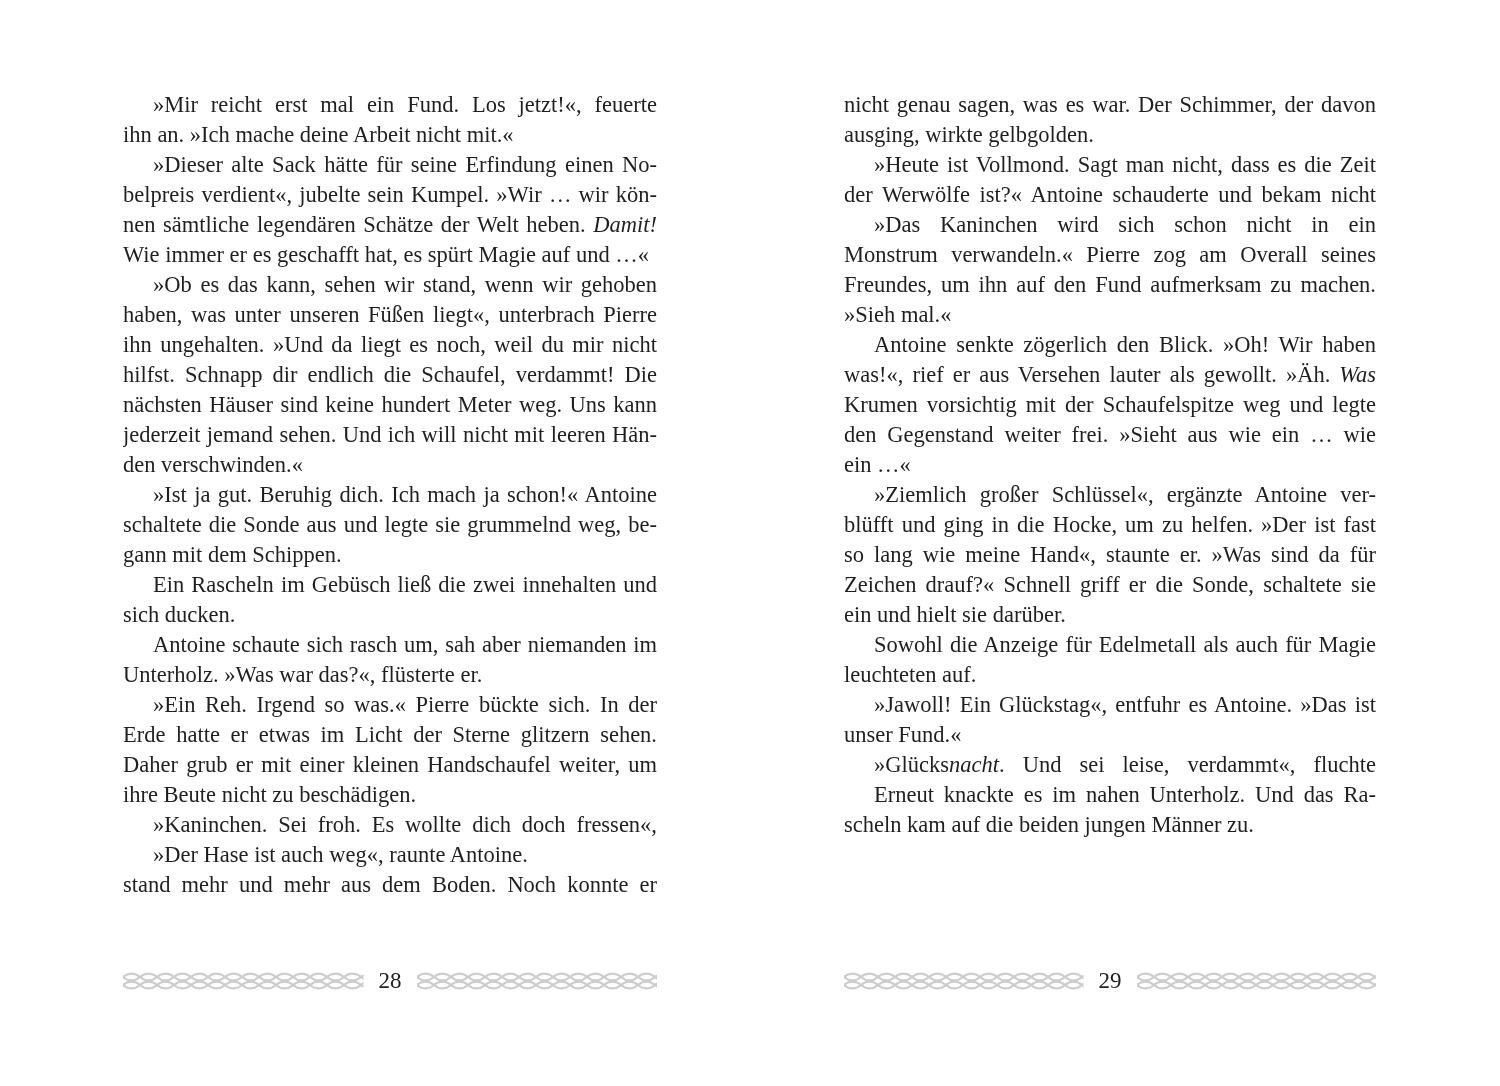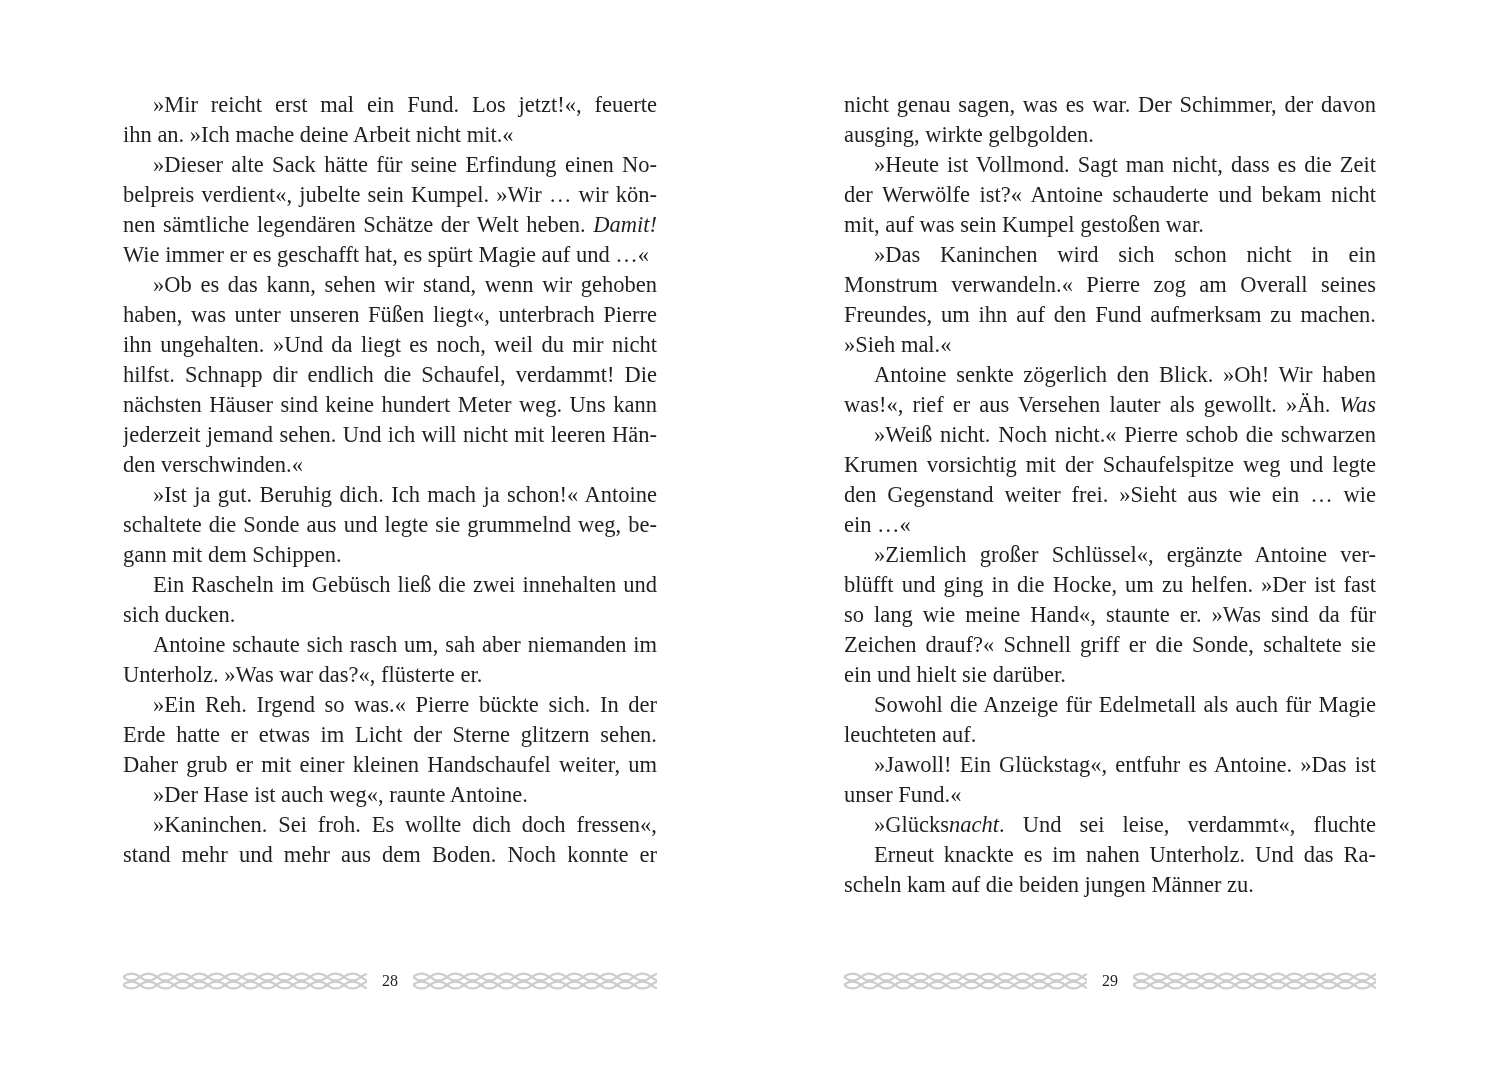--- a/index.html
+++ b/index.html
@@ -38,21 +38,21 @@
     align-items: center;
     gap: 15px;
   }
   .braid {
     flex: 1 1 auto;
     height: 22px;
     display: block;
   }
   .pagenum {
     flex: 0 0 auto;
-    font-size: 16px;
+    font-size: 23px;
     line-height: 22px;
     color: #1f1f1f;
   }
   .defs-holder { position: absolute; width: 0; height: 0; overflow: hidden; }
 </style>
 </head>
 <body>
 
 <svg class="defs-holder" aria-hidden="true">
   <defs>
@@ -93,49 +93,48 @@
         <div class="line j ind"><span>»Ist ja gut. Beruhig dich. Ich mach ja schon!« Antoine</span></div>
         <div class="line j"><span>schaltete die Sonde aus und legte sie grummelnd weg, be-</span></div>
         <div class="line"><span>gann mit dem Schippen.</span></div>
         <div class="line j ind"><span>Ein Rascheln im Gebüsch ließ die zwei innehalten und</span></div>
         <div class="line"><span>sich ducken.</span></div>
         <div class="line j ind"><span>Antoine schaute sich rasch um, sah aber niemanden im</span></div>
         <div class="line"><span>Unterholz. »Was war das?«, flüsterte er.</span></div>
         <div class="line j ind"><span>»Ein Reh. Irgend so was.« Pierre bückte sich. In der</span></div>
         <div class="line j"><span>Erde hatte er etwas im Licht der Sterne glitzern sehen.</span></div>
         <div class="line j"><span>Daher grub er mit einer kleinen Handschaufel weiter, um</span></div>
+        <div class="line"><span>ihre Beute nicht zu beschädigen.</span></div>
+        <div class="line j ind"><span>»Kaninchen. Sei froh. Es wollte dich doch fressen«,</span></div>
         <div class="line ind"><span>»Der Hase ist auch weg«, raunte Antoine.</span></div>
-        <div class="line j ind"><span>»Kaninchen. Sei froh. Es wollte dich doch fressen«,</span></div>
         <div class="line j"><span>stand mehr und mehr aus dem Boden. Noch konnte er</span></div>
       </div>
     <footer class="page-footer">
       <svg class="braid" preserveAspectRatio="none">
         <rect width="100%" height="22" fill="url(#braid)"></rect>
       </svg>
       <span class="pagenum">28</span>
       <svg class="braid" preserveAspectRatio="none">
         <rect width="100%" height="22" fill="url(#braid)"></rect>
       </svg>
     </footer>
   </section>
 
   <section class="page page-right">
     <div class="page-text">
         <div class="line j"><span>nicht genau sagen, was es war. Der Schimmer, der davon</span></div>
         <div class="line"><span>ausging, wirkte gelbgolden.</span></div>
         <div class="line j ind"><span>»Heute ist Vollmond. Sagt man nicht, dass es die Zeit</span></div>
         <div class="line j"><span>der Werwölfe ist?« Antoine schauderte und bekam nicht</span></div>
-        <div class="line"><span>mit, auf was sein Kumpel gestoßen war.</span></div>
         <div class="line j ind"><span>»Das Kaninchen wird sich schon nicht in ein</span></div>
         <div class="line j"><span>Monstrum verwandeln.« Pierre zog am Overall seines</span></div>
         <div class="line j"><span>Freundes, um ihn auf den Fund aufmerksam zu machen.</span></div>
         <div class="line"><span>»Sieh mal.«</span></div>
         <div class="line j ind"><span>Antoine senkte zögerlich den Blick. »Oh! Wir haben</span></div>
         <div class="line j"><span>was!«, rief er aus Versehen lauter als gewollt. »Äh. </span><i>Was</i></div>
-        <div class="line j ind"><span>»Weiß nicht. Noch nicht.« Pierre schob die schwarzen</span></div>
         <div class="line j"><span>Krumen vorsichtig mit der Schaufelspitze weg und legte</span></div>
         <div class="line j"><span>den Gegenstand weiter frei. »Sieht aus wie ein … wie</span></div>
         <div class="line"><span>ein …«</span></div>
         <div class="line j ind"><span>»Ziemlich großer Schlüssel«, ergänzte Antoine ver-</span></div>
         <div class="line j"><span>blüfft und ging in die Hocke, um zu helfen. »Der ist fast</span></div>
         <div class="line j"><span>so lang wie meine Hand«, staunte er. »Was sind da für</span></div>
         <div class="line j"><span>Zeichen drauf?« Schnell griff er die Sonde, schaltete sie</span></div>
         <div class="line"><span>ein und hielt sie darüber.</span></div>
         <div class="line j ind"><span>Sowohl die Anzeige für Edelmetall als auch für Magie</span></div>
         <div class="line"><span>leuchteten auf.</span></div>

